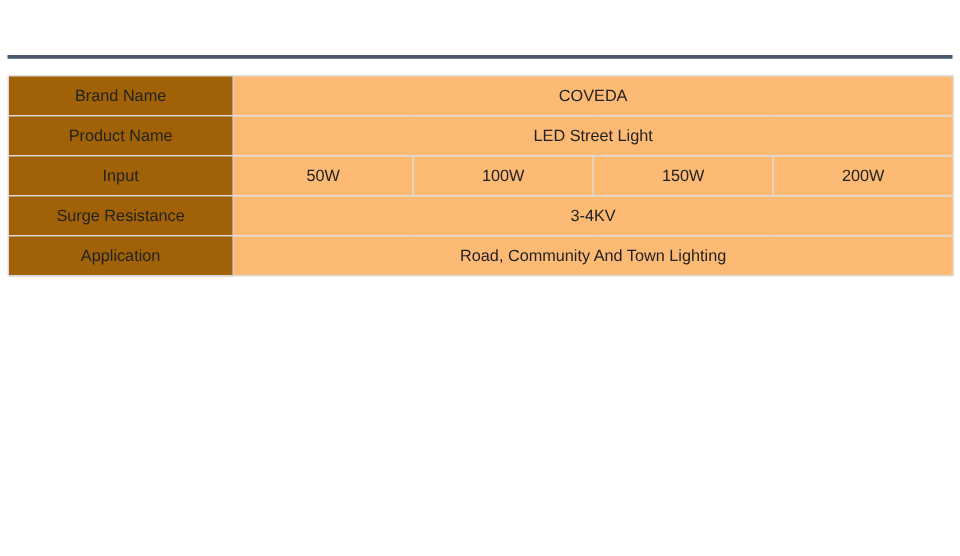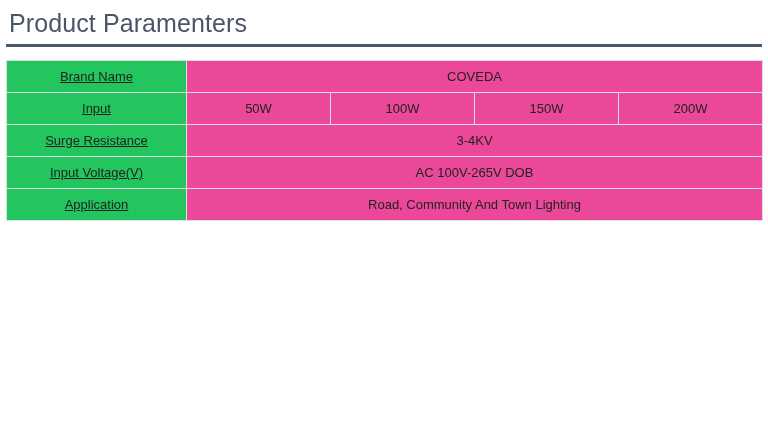--- a/index.html
+++ b/index.html
@@ -66,28 +66,27 @@
     padding: 0 4px;
     text-align: center;
     vertical-align: middle;
     color: #222222;
     font-size: 13px;
     line-height: 17px;
     font-weight: 400;
   }
 
   td.label-cell {
-    background: #22c55e;
+    background: #a16207;
     width: 180px;
     color: #1f1f1f;
-    text-decoration: underline;
   }
 
   td.value-cell {
-    background: #ec4899;
+    background: #fdba74;
   }
 
   
   tr.r-std td { height: 31px; }
   tr.r-cct  td { height: 53px; }
 
   
   td.value-top {
     vertical-align: top;
     padding-top: 7px;
@@ -95,62 +94,61 @@
   td.label-cell.label-two-line {
     line-height: 19px;
     padding-top: 0;
   }
 </style>
 </head>
 <body>
 
 <div class="page">
 
-  <div class="page-title">Product Paramenters</div>
 
   <div class="title-rule"></div>
 
   <div class="spec-table-wrap">
     <table class="spec-table">
       <colgroup>
         <col style="width:180px">
         <col style="width:144px">
         <col style="width:144px">
         <col style="width:144px">
         <col style="width:144px">
       </colgroup>
       <tbody>
 
         <tr class="r-std">
           <td class="label-cell">Brand Name</td>
           <td class="value-cell" colspan="4">COVEDA</td>
         </tr>
 
+        <tr class="r-std">
+          <td class="label-cell">Product Name</td>
+          <td class="value-cell" colspan="4">LED Street Light</td>
+        </tr>
 
 
         <tr class="r-std">
           <td class="label-cell">Input</td>
           <td class="value-cell">50W</td>
           <td class="value-cell">100W</td>
           <td class="value-cell">150W</td>
           <td class="value-cell">200W</td>
         </tr>
 
 
 
         <tr class="r-std">
           <td class="label-cell">Surge Resistance</td>
           <td class="value-cell" colspan="4">3-4KV</td>
         </tr>
 
 
-        <tr class="r-std">
-          <td class="label-cell">Input Voltage(V)</td>
-          <td class="value-cell" colspan="4">AC 100V-265V DOB</td>
-        </tr>
 
 
         <tr class="r-std">
           <td class="label-cell">Application</td>
           <td class="value-cell" colspan="4">Road, Community And Town Lighting</td>
         </tr>
 
       </tbody>
     </table>
   </div>

